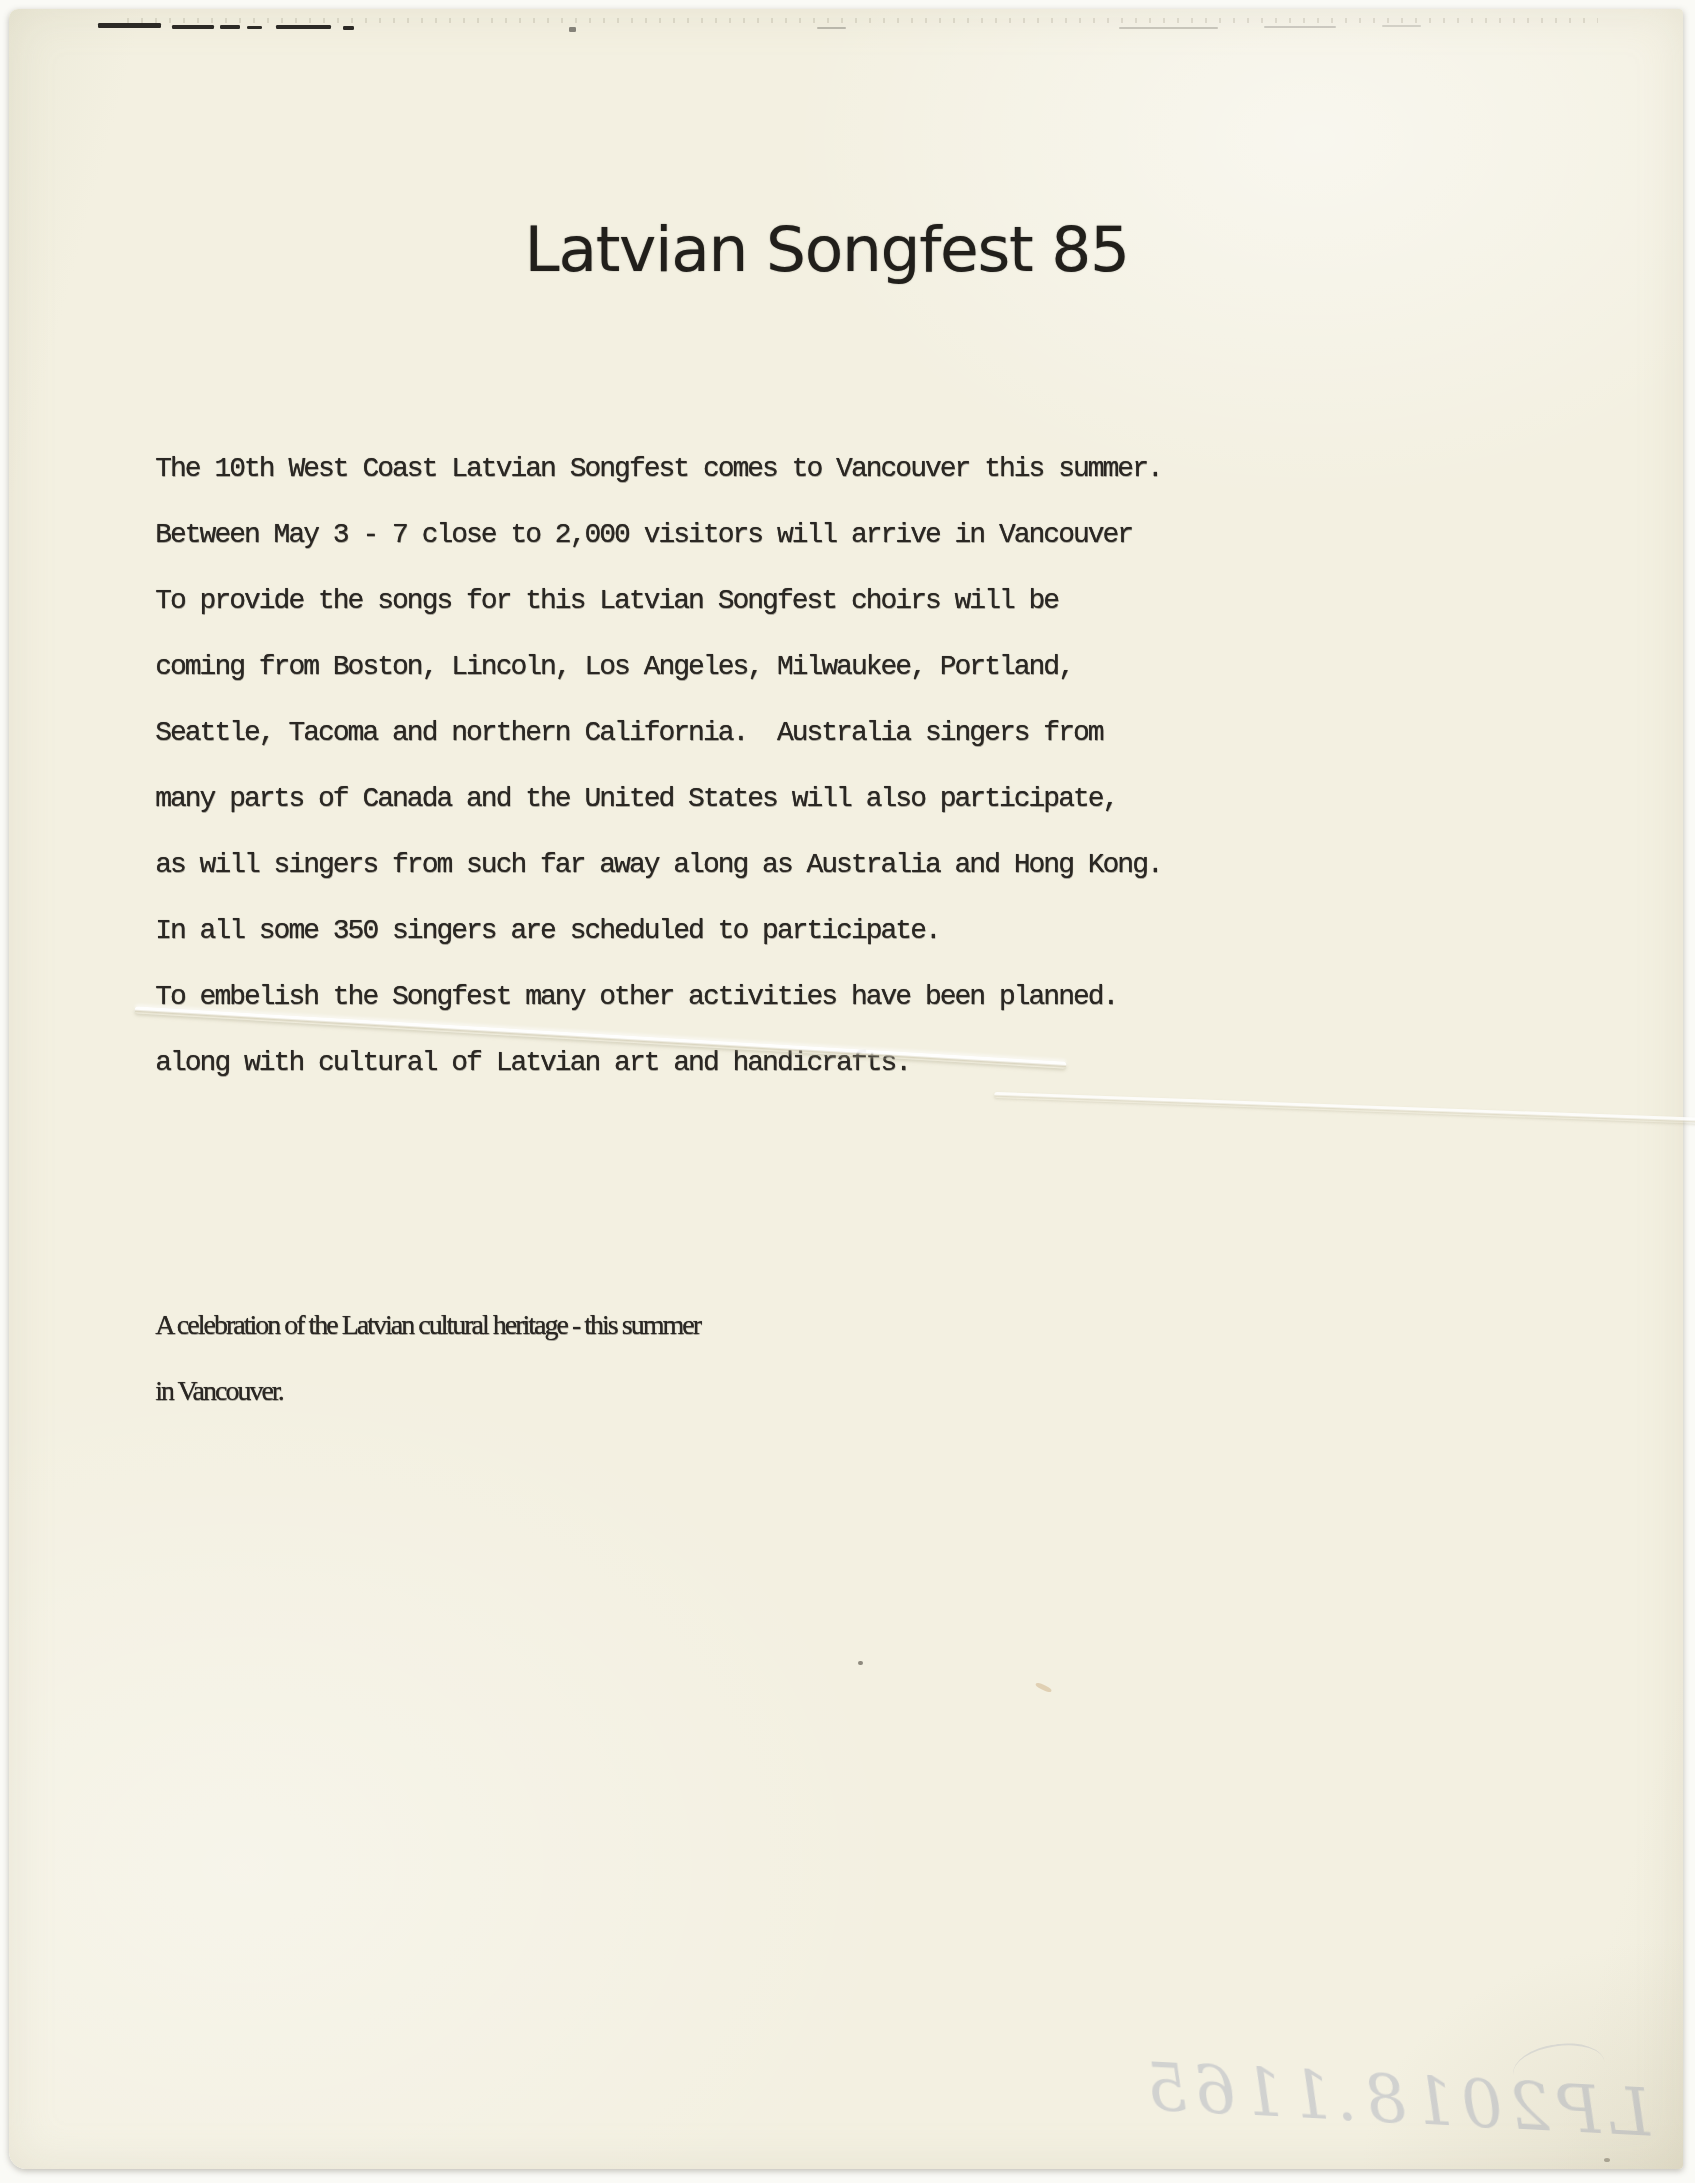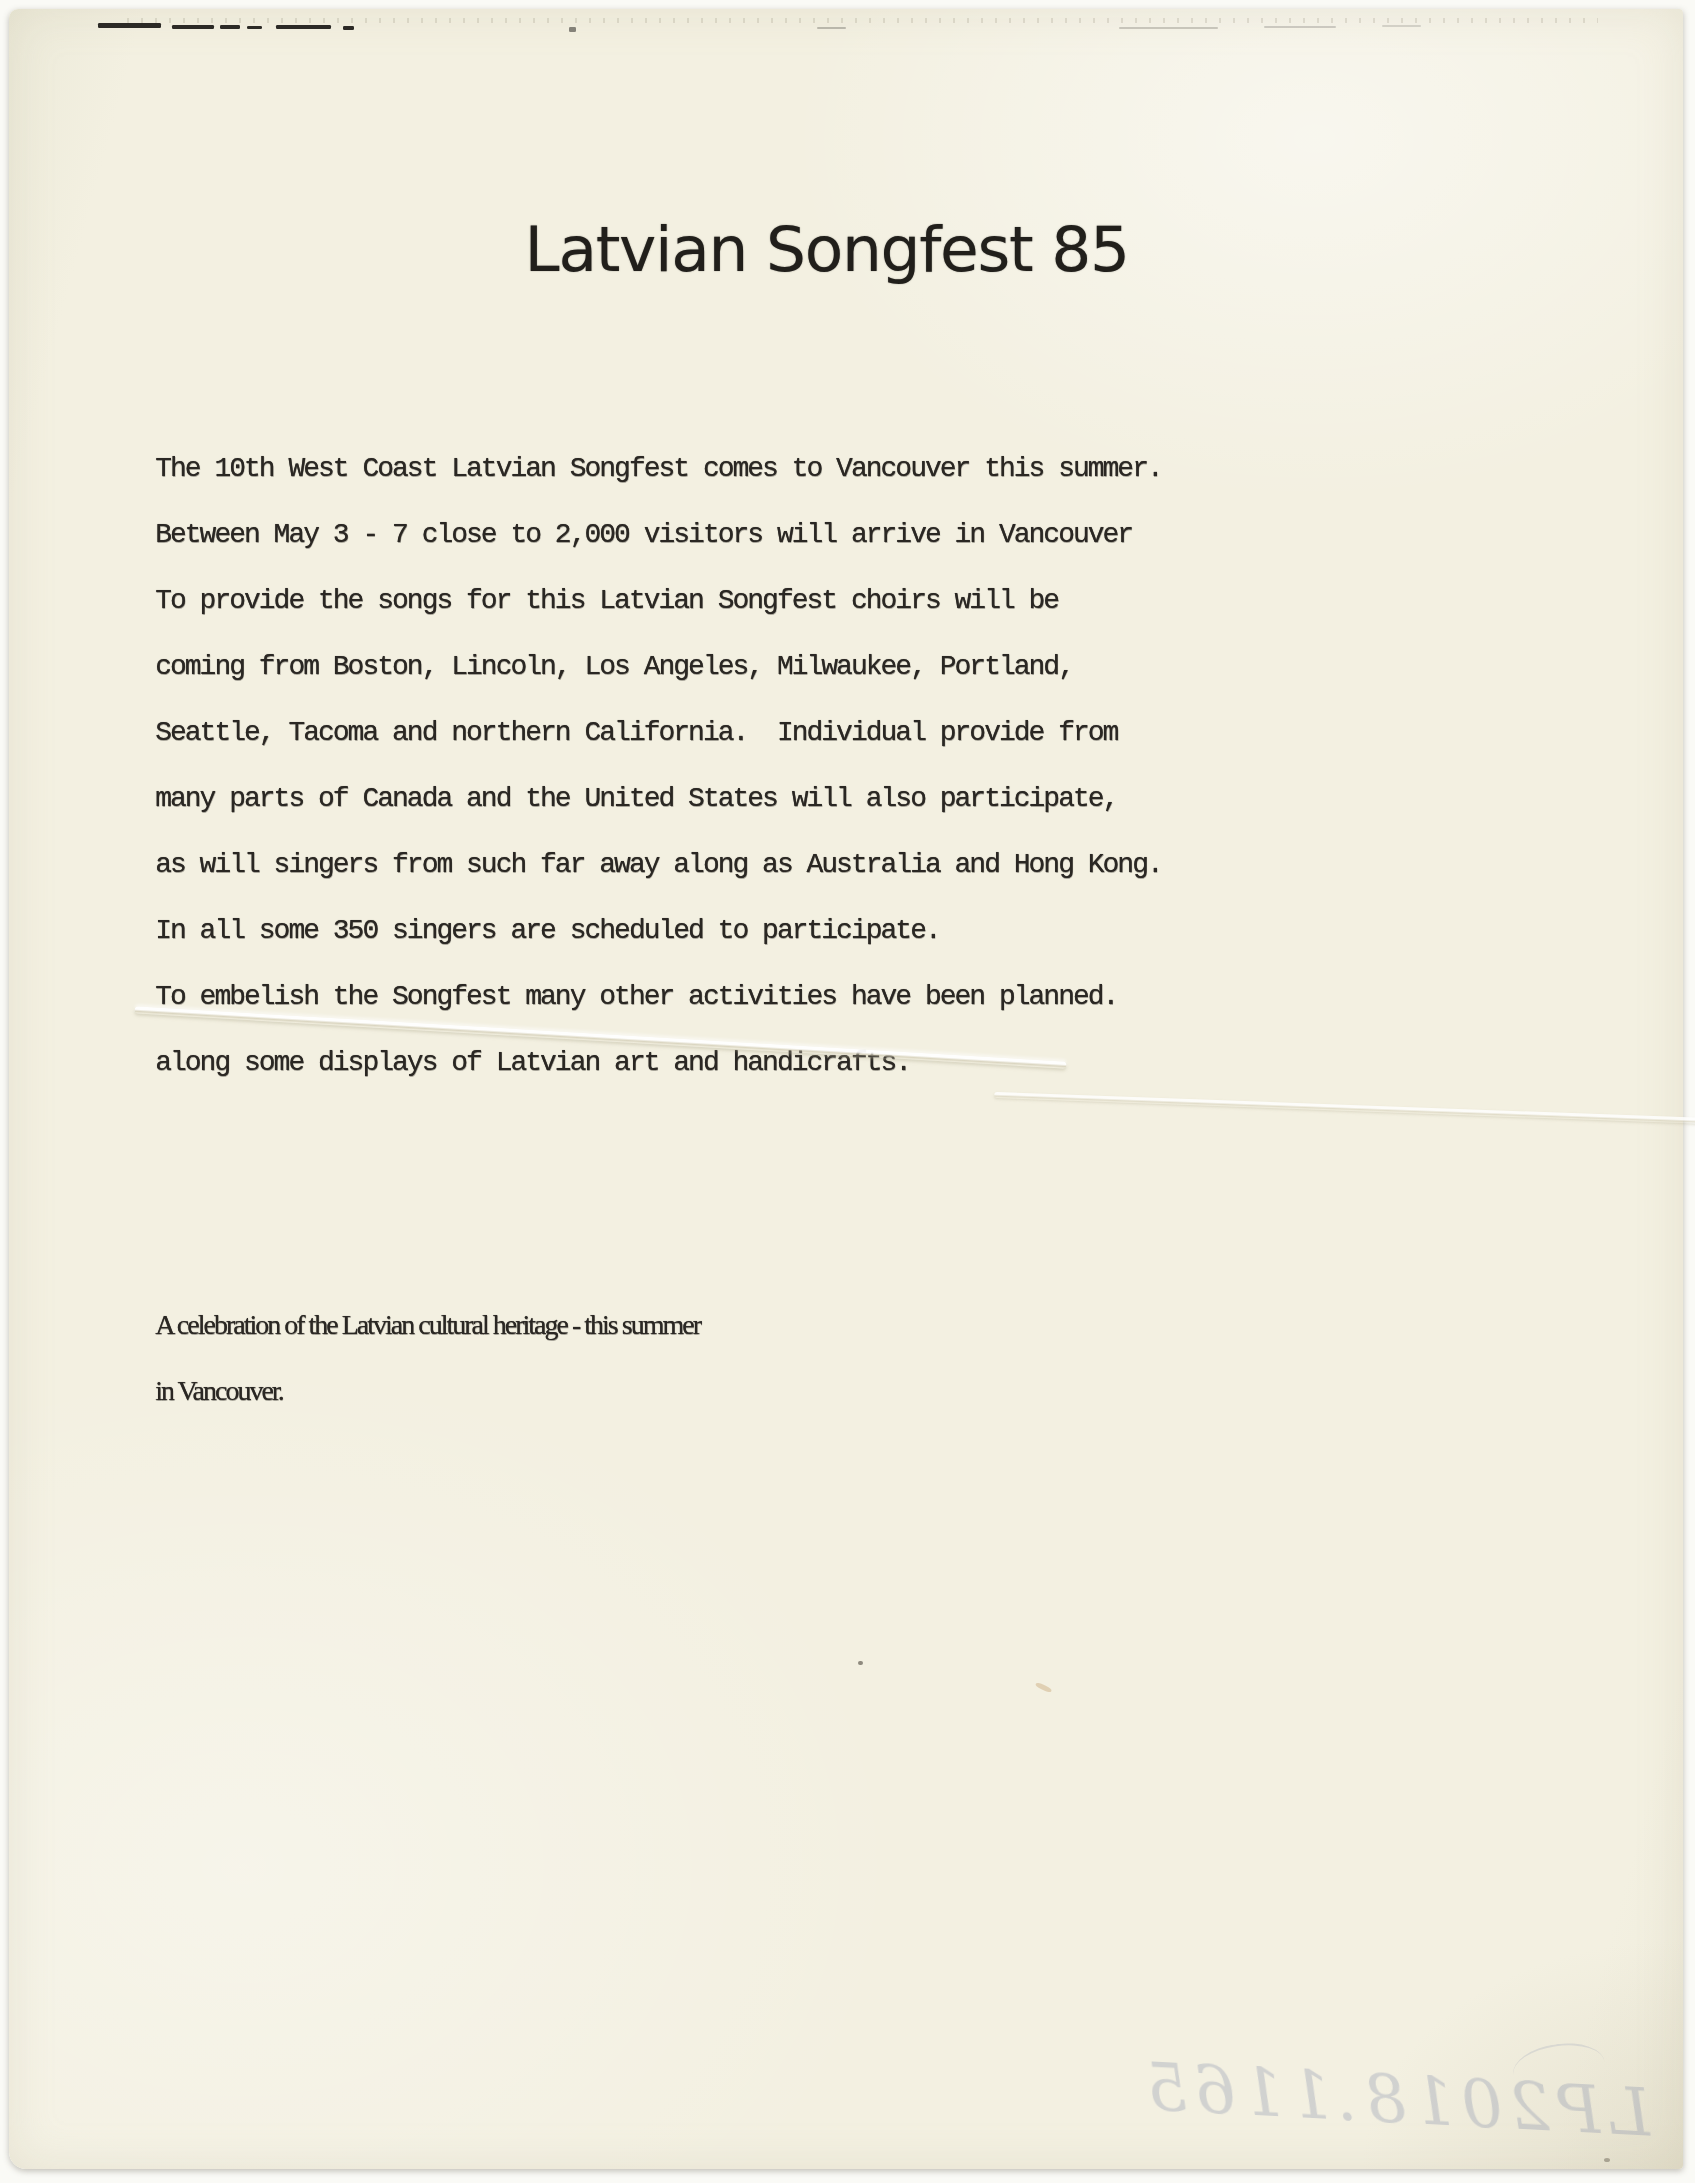--- a/index.html
+++ b/index.html
@@ -87,26 +87,26 @@
   <div class="dash" style="left:1255px;top:17px;width:72px;height:2.6px;opacity:.20;"></div>
   <div class="dash" style="left:1373px;top:16.4px;width:39px;height:2.6px;opacity:.16;"></div>
 
   <div class="title">Latvian Songfest 85</div>
 
   <div class="para" style="top:427px;">
     <div class="tline">The 10th West Coast Latvian Songfest comes to Vancouver this summer.</div>
     <div class="tline">Between May 3 - 7 close to 2,000 visitors will arrive in Vancouver</div>
     <div class="tline">To provide the songs for this Latvian Songfest choirs will be</div>
     <div class="tline">coming from Boston, Lincoln, Los Angeles, Milwaukee, Portland,</div>
-    <div class="tline">Seattle, Tacoma and northern California.  Individual provide from</div>
+    <div class="tline">Seattle, Tacoma and northern California.  Australia singers from</div>
     <div class="tline">many parts of Canada and the United States will also participate,</div>
     <div class="tline">as will singers from such far away along as Australia and Hong Kong.</div>
     <div class="tline">In all some 350 singers are scheduled to participate.</div>
     <div class="tline">To embelish the Songfest many other activities have been planned.</div>
-    <div class="tline">along some displays of Latvian art and handicrafts.</div>
+    <div class="tline">along with cultural of Latvian art and handicrafts.</div>
   </div>
 
   <div class="para" style="top:1283px;font-family:Liberation Serif, serif;">
     <div class="tline">A celebration of the Latvian cultural heritage - this summer</div>
     <div class="tline">in Vancouver.</div>
   </div>
 
   <div class="crease crease-main-a"></div>
   <div class="crease crease-main-b"></div>
   <div class="speck" style="left:849px;top:1652px;width:4.6px;height:4.6px;background:rgba(60,55,45,0.55);"></div>

